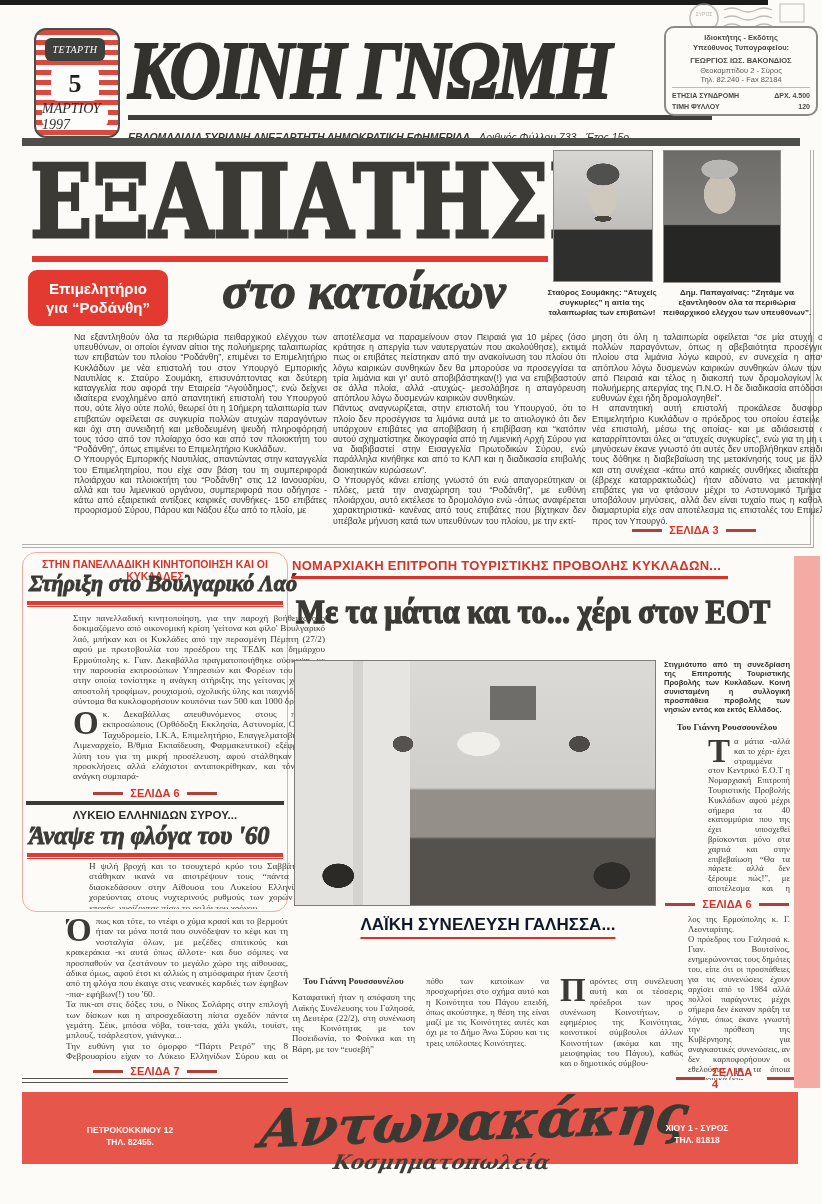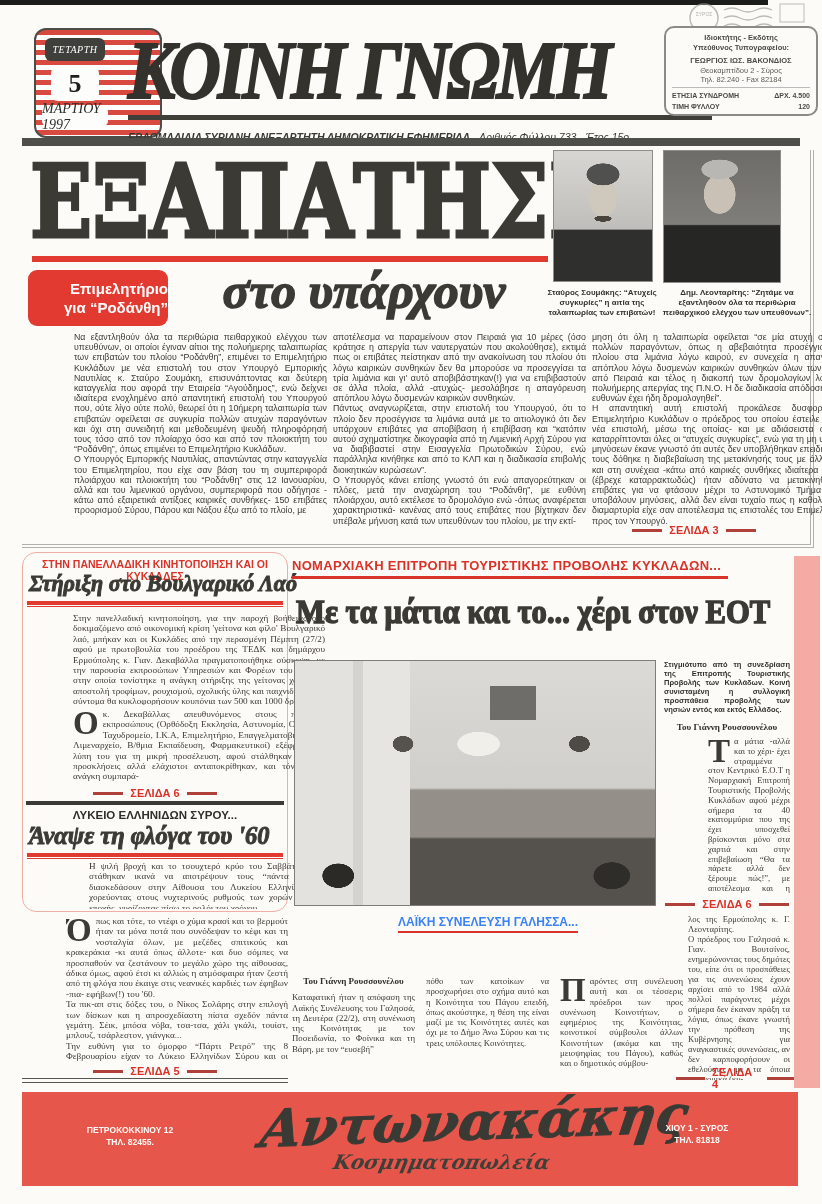--- a/index.html
+++ b/index.html
@@ -6,21 +6,21 @@
   .page{position:relative;width:822px;height:1204px;background:#fcfbf8;margin:0 auto;
         font-family:"Liberation Sans",sans-serif;overflow:hidden;color:#3a3934;}
   .abs{position:absolute;}
   .ml{white-space:pre-line;}
   .just{text-align:justify;margin-left:44px;}
 
   
   .topbar{left:0;top:0;width:768px;height:5px;background:#1c1c1a;}
   .postmark{left:688px;top:2px;width:120px;height:34px;opacity:.65;}
   .calendar{left:34px;top:28px;width:82px;height:106px;border:2px solid #4c4c48;border-radius:12px;
-            background:repeating-linear-gradient(180deg,#d84a40 0 5px,#fdfdfb 5px 10px);padding-left:42px;}
+            background:repeating-linear-gradient(180deg,#d84a40 0 5px,#fdfdfb 5px 10px);}
   .cal-day{position:absolute;left:9px;top:8px;width:60px;height:23px;background:#3f3f3b;border-radius:6px;
            color:#fff;font-family:"Liberation Serif",serif;font-style:italic;font-size:10px;
            display:flex;align-items:center;justify-content:center;letter-spacing:.5px;}
   .cal-num{position:absolute;left:15px;top:36px;width:48px;height:35px;background:#fdfdfb;border-radius:7px;
            font-family:"Liberation Serif",serif;font-weight:bold;font-size:26px;color:#1f1f1d;
            display:flex;align-items:center;justify-content:center;}
   .cal-month{position:absolute;left:6px;top:77px;width:66px;height:19px;background:#fdfdfb;border-radius:5px;
            font-family:"Liberation Serif",serif;font-style:italic;font-size:14px;color:#2c2c2a;
            display:flex;align-items:center;justify-content:center;}
   .masthead{left:128px;top:18px;width:590px;height:96px;font-family:"Liberation Serif",serif;
@@ -39,21 +39,21 @@
   .darkband{left:22px;top:138px;width:778px;height:8px;background:#4e4e4a;}
 
   
   .lead{left:22px;top:150px;width:792px;height:398px;border-right:4px double #b2b0ac;border-bottom:4px double #b2b0ac;box-sizing:border-box;}
   .lead-headline{position:absolute;left:8px;top:0;width:600px;font-family:"DejaVu Serif",serif;
         font-weight:bold;font-size:96px;line-height:100px;color:#3b3a34;-webkit-text-stroke:3px #3b3a34;
         transform:scale(.85,1.05);transform-origin:left top;white-space:nowrap;}
   .lead-underline{position:absolute;left:10px;top:106px;width:516px;height:6px;background:#e23a30;}
   .kickerbox{position:absolute;left:6px;top:120px;width:140px;height:56px;background:#e23a30;border-radius:9px;
         color:#fff;font-weight:bold;font-size:15px;line-height:19px;display:flex;flex-direction:column;
-        align-items:flex-end;justify-content:center;text-align:center;}
+        align-items:center;justify-content:center;text-align:center;}
   .lead-sub{position:absolute;left:150px;top:112px;width:384px;text-align:center;
         font-family:"Liberation Serif",serif;font-style:italic;font-weight:bold;font-size:50px;
         color:#3b3a34;-webkit-text-stroke:1.5px #3b3a34;}
   .photo{border:1px solid #8f8d89;box-sizing:border-box;}
   .photo1{left:531px;top:0px;width:100px;height:132px;
      background:
        radial-gradient(ellipse 14px 5px at 50% 52%,#4a443c 60%,transparent 62%),
        radial-gradient(ellipse 27px 18px at 50% 18%,#50504e 60%,transparent 62%),
        radial-gradient(ellipse 23px 31px at 50% 36%,#cfc8bd 60%,transparent 62%),
        linear-gradient(180deg,transparent 60%,#2f2f2d 61%),
@@ -114,37 +114,37 @@
        linear-gradient(180deg,transparent 52%,#949089 53% 72%,#55524d 73%),
        linear-gradient(180deg,#dcdad6,#c6c4c0);}
   .eot-right{left:664px;top:660px;width:126px;height:250px;}
   .eot-cap{font-weight:bold;font-size:7.5px;line-height:9px;color:#33322e;text-align:justify;}
   .byline{font-family:"Liberation Serif",serif;font-weight:bold;font-size:9px;text-align:center;color:#2f2e2a;}
   .eot-body{margin-top:5px;font-size:8.6px;line-height:9.8px;}
   .pr-eot{margin-top:3px;}
 
   
   .gal{left:292px;top:912px;width:392px;height:178px;}
-  .gal-kicker{position:absolute;left:50%;top:3px;transform:translateX(-50%);font-weight:bold;font-size:12px;
-      color:#3b82f6;border-bottom:2.5px solid #d93228;padding-bottom:2px;white-space:nowrap;}
+  .gal-kicker{position:absolute;left:50%;top:3px;transform:translateX(-50%);font-weight:bold;font-size:17px;
+      color:#0f172a;border-bottom:2.5px solid #d93228;padding-bottom:2px;white-space:nowrap;}
   .gal-head{position:absolute;left:0;top:22px;width:392px;text-align:center;font-family:"Liberation Serif",serif;
       font-weight:bold;font-size:27px;color:#3b3a34;-webkit-text-stroke:1px #3b3a34;white-space:nowrap;}
   .gal-cols{position:absolute;left:0;top:64px;width:392px;display:flex;gap:11px;}
   .gal-col{width:123px;font-family:"Liberation Serif",serif;font-size:8.8px;line-height:10.3px;color:#3d3a33;
       text-align:justify;overflow:hidden;height:112px;}
   .ital{}
   .gal-byline{margin-bottom:6px;}
   .gal4{left:688px;top:914px;width:102px;height:166px;font-family:"Liberation Serif",serif;
       font-size:8.6px;line-height:10px;color:#3d3a33;text-align:justify;overflow:hidden;}
   .pr-gal4{position:absolute;left:676px;top:1066px;width:120px;}
 
   .pinkstrip{left:794px;top:556px;width:26px;height:532px;background:#f3aba3;}
 
   
-  .banner{left:22px;top:1092px;width:776px;height:94px;background:#e6564b;}
+  .banner{left:22px;top:1092px;width:776px;height:72px;background:#e6564b;}
   .ban-left{position:absolute;left:28px;top:32px;width:160px;color:#fdf8f5;font-weight:bold;
             font-size:8.5px;line-height:12px;text-align:center;}
   .ban-right{position:absolute;right:36px;top:30px;width:130px;color:#fdf8f5;font-weight:bold;
             font-size:8.5px;line-height:12px;text-align:center;}
   .ban-brand{position:absolute;left:240px;top:0px;width:340px;text-align:center;
       font-family:"DejaVu Serif",serif;font-style:italic;font-weight:bold;font-size:52px;
       color:#3a3a35;transform:skewX(-10deg) rotate(-2deg);-webkit-text-stroke:1px #3a3a35;white-space:nowrap;}
   .ban-sub{position:absolute;left:300px;top:58px;width:240px;text-align:center;
       font-family:"DejaVu Serif",serif;font-style:italic;font-weight:bold;font-size:20px;
       color:#3f3f3a;transform:skewX(-12deg);}
@@ -195,30 +195,30 @@
 
   <div class="abs darkband"></div>
 
   <div class="abs lead">
     <div class="lead-headline">ΕΞΑΠΑΤΗΣΗ</div>
     <div class="lead-underline"></div>
     <div class="kickerbox">
       <span>Επιμελητήριο</span>
       <span>για “Ροδάνθη”</span>
     </div>
-    <div class="lead-sub">στο υπάρχουν</div>
+    <div class="lead-sub">στο κατοίκων</div>
 
     <div class="abs photo photo1"></div>
     <div class="abs photo photo2"></div>
     <div class="abs photo-cap cap1">
       <span>Σταύρος Σουμάκης:</span>
       <span>“Ατυχείς συγκυρίες” η αιτία της ταλαιπωρίας των επιβατών!</span>
     </div>
     <div class="abs photo-cap cap2">
-      <span>Δημ. Λεονταρίτης:</span>
+      <span>Δημ. Παπαγαίνας:</span>
       <span>“Ζητάμε να εξαντληθούν όλα τα περιθώρια πειθαρχικού ελέγχου των υπευθύνων”.</span>
     </div>
 
     <div class="abs lead-col lc1 ml just">Να εξαντληθούν όλα τα περιθώρια πειθαρχικού ελέγχου των υπευθύνων, οι οποίοι έγιναν αίτιοι της πολυήμερης ταλαιπωρίας των επιβατών του πλοίου “Ροδάνθη”, επιμένει το Επιμελητήριο Κυκλάδων με νέα επιστολή του στον Υπουργό Εμπορικής Ναυτιλίας κ. Σταύρο Σουμάκη, επισυνάπτοντας και δεύτερη καταγγελία που αφορά την Εταιρεία “Αγούδημος”, ενώ δείχνει ιδιαίτερα ενοχλημένο από απαντητική επιστολή του Υπουργού που, ούτε λίγο ούτε πολύ, θεωρεί ότι η 10ήμερη ταλαιπωρία των επιβατών οφείλεται σε συγκυρία πολλών ατυχών παραγόντων και όχι στη συνειδητή και μεθοδευμένη ψευδή πληροφόρησή τους τόσο από τον πλοίαρχο όσο και από τον πλοιοκτήτη του “Ροδάνθη”, όπως επιμένει το Επιμελητήριο Κυκλάδων.
 Ο Υπουργός Εμπορικής Ναυτιλίας, απαντώντας στην καταγγελία του Επιμελητηρίου, που είχε σαν βάση του τη συμπεριφορά πλοιάρχου και πλοιοκτήτη του “Ροδάνθη” στις 12 Ιανουαρίου, αλλά και του λιμενικού οργάνου, συμπεριφορά που οδήγησε - κάτω από εξαιρετικά αντίξοες καιρικές συνθήκες- 150 επιβάτες προορισμού Σύρου, Πάρου και Νάξου έξω από το πλοίο, με</div>
     <div class="abs lead-col lc2 ml just">αποτέλεσμα να παραμείνουν στον Πειραιά για 10 μέρες (όσο κράτησε η απεργία των ναυτεργατών που ακολούθησε), εκτιμά πως οι επιβάτες πείστηκαν από την ανακοίνωση του πλοίου ότι λόγω καιρικών συνθηκών δεν θα μπορούσε να προσεγγίσει τα τρία λιμάνια και γι' αυτό αποβιβάστηκαν(!) για να επιβιβαστούν σε άλλα πλοία, αλλά -ατυχώς- μεσολάβησε η απαγόρευση απόπλου λόγω δυσμενών καιρικών συνθηκών.
 Πάντως αναγνωρίζεται, στην επιστολή του Υπουργού, ότι το πλοίο δεν προσέγγισε τα λιμάνια αυτά με το αιτιολογικό ότι δεν υπάρχουν επιβάτες για αποβίβαση ή επιβίβαση και “κατόπιν αυτού σχηματίστηκε δικογραφία από τη Λιμενική Αρχή Σύρου για να διαβιβαστεί στην Εισαγγελία Πρωτοδικών Σύρου, ενώ παράλληλα κινήθηκε και από το ΚΛΠ και η διαδικασία επιβολής διοικητικών κυρώσεων”.
 Ο Υπουργός κάνει επίσης γνωστό ότι ενώ απαγορεύτηκαν οι πλόες, μετά την αναχώρηση του “Ροδάνθη”, με ευθύνη πλοιάρχου, αυτό εκτέλεσε το δρομολόγιο ενώ -όπως αναφέρεται χαρακτηριστικά- κανένας από τους επιβάτες που βίχτηκαν δεν υπέβαλε μήνυση κατά των υπευθύνων του πλοίου, με την εκτί-</div>
     <div class="abs lead-col lc3 ml just">μηση ότι όλη η ταλαιπωρία οφείλεται “σε μία ατυχή συγκυρία πολλών παραγόντων, όπως η αβεβαιότητα προσέγγισης του πλοίου στα λιμάνια λόγω καιρού, εν συνεχεία η απαγόρευση απόπλου λόγω δυσμενών καιρικών συνθηκών όλων των πλοίων από Πειραιά και τέλος η διακοπή των δρομολογίων λόγω της πολυήμερης απεργίας της Π.Ν.Ο. Η δε διαδικασία απόδοσης τυχόν ευθυνών έχει ήδη δρομολογηθεί”.
 Η απαντητική αυτή επιστολή προκάλεσε δυσφορία στο Επιμελητήριο Κυκλάδων ο πρόεδρος του οποίου έστειλε αμέσως νέα επιστολή, μέσω της οποίας- και με αδιάσειστα στοιχεία- καταρρίπτονται όλες οι “ατυχείς συγκυρίες”, ενώ για τη μη υποβολή μηνύσεων έκανε γνωστό ότι αυτές δεν υποβλήθηκαν επειδή αρχικά τους δόθηκε η διαβεβαίωση της μετακίνησής τους με άλλο πλοίο και στη συνέχεια -κάτω από καιρικές συνθήκες ιδιαίτερα αντίξοες (έβρεχε καταρρακτωδώς) ήταν αδύνατο να μετακινηθούν οι επιβάτες για να φτάσουν μέχρι το Αστυνομικό Τμήμα και να υποβάλουν μηνύσεις, αλλά δεν είναι τυχαίο πως η καθολική τους διαμαρτυρία είχε σαν αποτέλεσμα τις επιστολές του Επιμελητηρίου προς τον Υπουργό.</div>
@@ -249,21 +249,21 @@
     <div class="redline2" style="top:300px;"></div>
     <div class="abs serif-body just" style="left:22px;top:308px;width:252px;height:48px;">Η ψιλή βροχή και το τσουχτερό κρύο του Σαββάτου 8/2, δεν στάθηκαν ικανά να αποτρέψουν τους “πάντα νέους” να διασκεδάσουν στην Αίθουσα του Λυκείου Ελληνίδων Σύρου, χορεύοντας στους νυχτερινούς ρυθμούς των χορών μιας άλλης εποχής, γυρίζοντας πίσω το ρολόι του χρόνου.</div>
   </div>
 
   <div class="abs left-cont">
     <div class="serif-body just ml" style="height:146px;"><span class="dropcap">Ό</span><span class="ml">πως και τότε, το ντέφι ο χύμα κρασί και το βερμούτ ήταν τα μόνα ποτά που συνόδεψαν το κέφι και τη νοσταλγία όλων, με μεζέδες σπιτικούς και κρακεράκια -κι αυτά όπως άλλοτε- και δυο σόμπες να προσπαθούν να ζεστάνουν το μεγάλο χώρο της αίθουσας, άδικα όμως, αφού έτσι κι αλλιώς η ατμόσφαιρα ήταν ζεστή από τη φλόγα που έκαιγε στις νεανικές καρδιές των έφηβων -πια- εφήβων(!) του '60.
 Τα πικ-απ στις δόξες του, ο Νίκος Σολάρης στην επιλογή των δίσκων και η απροσχεδίαστη πίστα σχεδόν πάντα γεμάτη. Σέικ, μπόσα νόβα, τσα-τσα, χάλι γκάλι, τουίστ, μπλουζ, τσάρλεστον, γιάνγκα...
 Την ευθύνη για το όμορφο “Πάρτι Ρετρό” της 8 Φεβρουαρίου είχαν το Λύκειο Ελληνίδων Σύρου και οι χορευτικές του ομάδες. Και αυτοί που ανταποκρίθηκαν στο κάλεσμα ήταν πολλοί, μικροί και μεγάλοι, νεαροί και... λιγότερο νεαροί, που την ξεχωριστή αυτή βραδιά δεν είχαν ηλικία, ήταν όλοι έφηβοι.</span></div>
     <div class="pageref" style="margin-top:3px;">
       <span class="prline"></span>
-      <span>ΣΕΛΙΔΑ 5</span>
+      <span>ΣΕΛΙΔΑ 7</span>
       <span class="prline"></span>
     </div>
   </div>
   <div class="abs dbl-hr"></div>
 
   <div class="abs eot-kicker">ΝΟΜΑΡΧΙΑΚΗ ΕΠΙΤΡΟΠΗ ΤΟΥΡΙΣΤΙΚΗΣ ΠΡΟΒΟΛΗΣ ΚΥΚΛΑΔΩΝ...</div>
   <div class="abs eot-head">Με τα μάτια και το... χέρι στον ΕΟΤ</div>
   <div class="abs photo-meeting"></div>
 
   <div class="abs eot-right">

